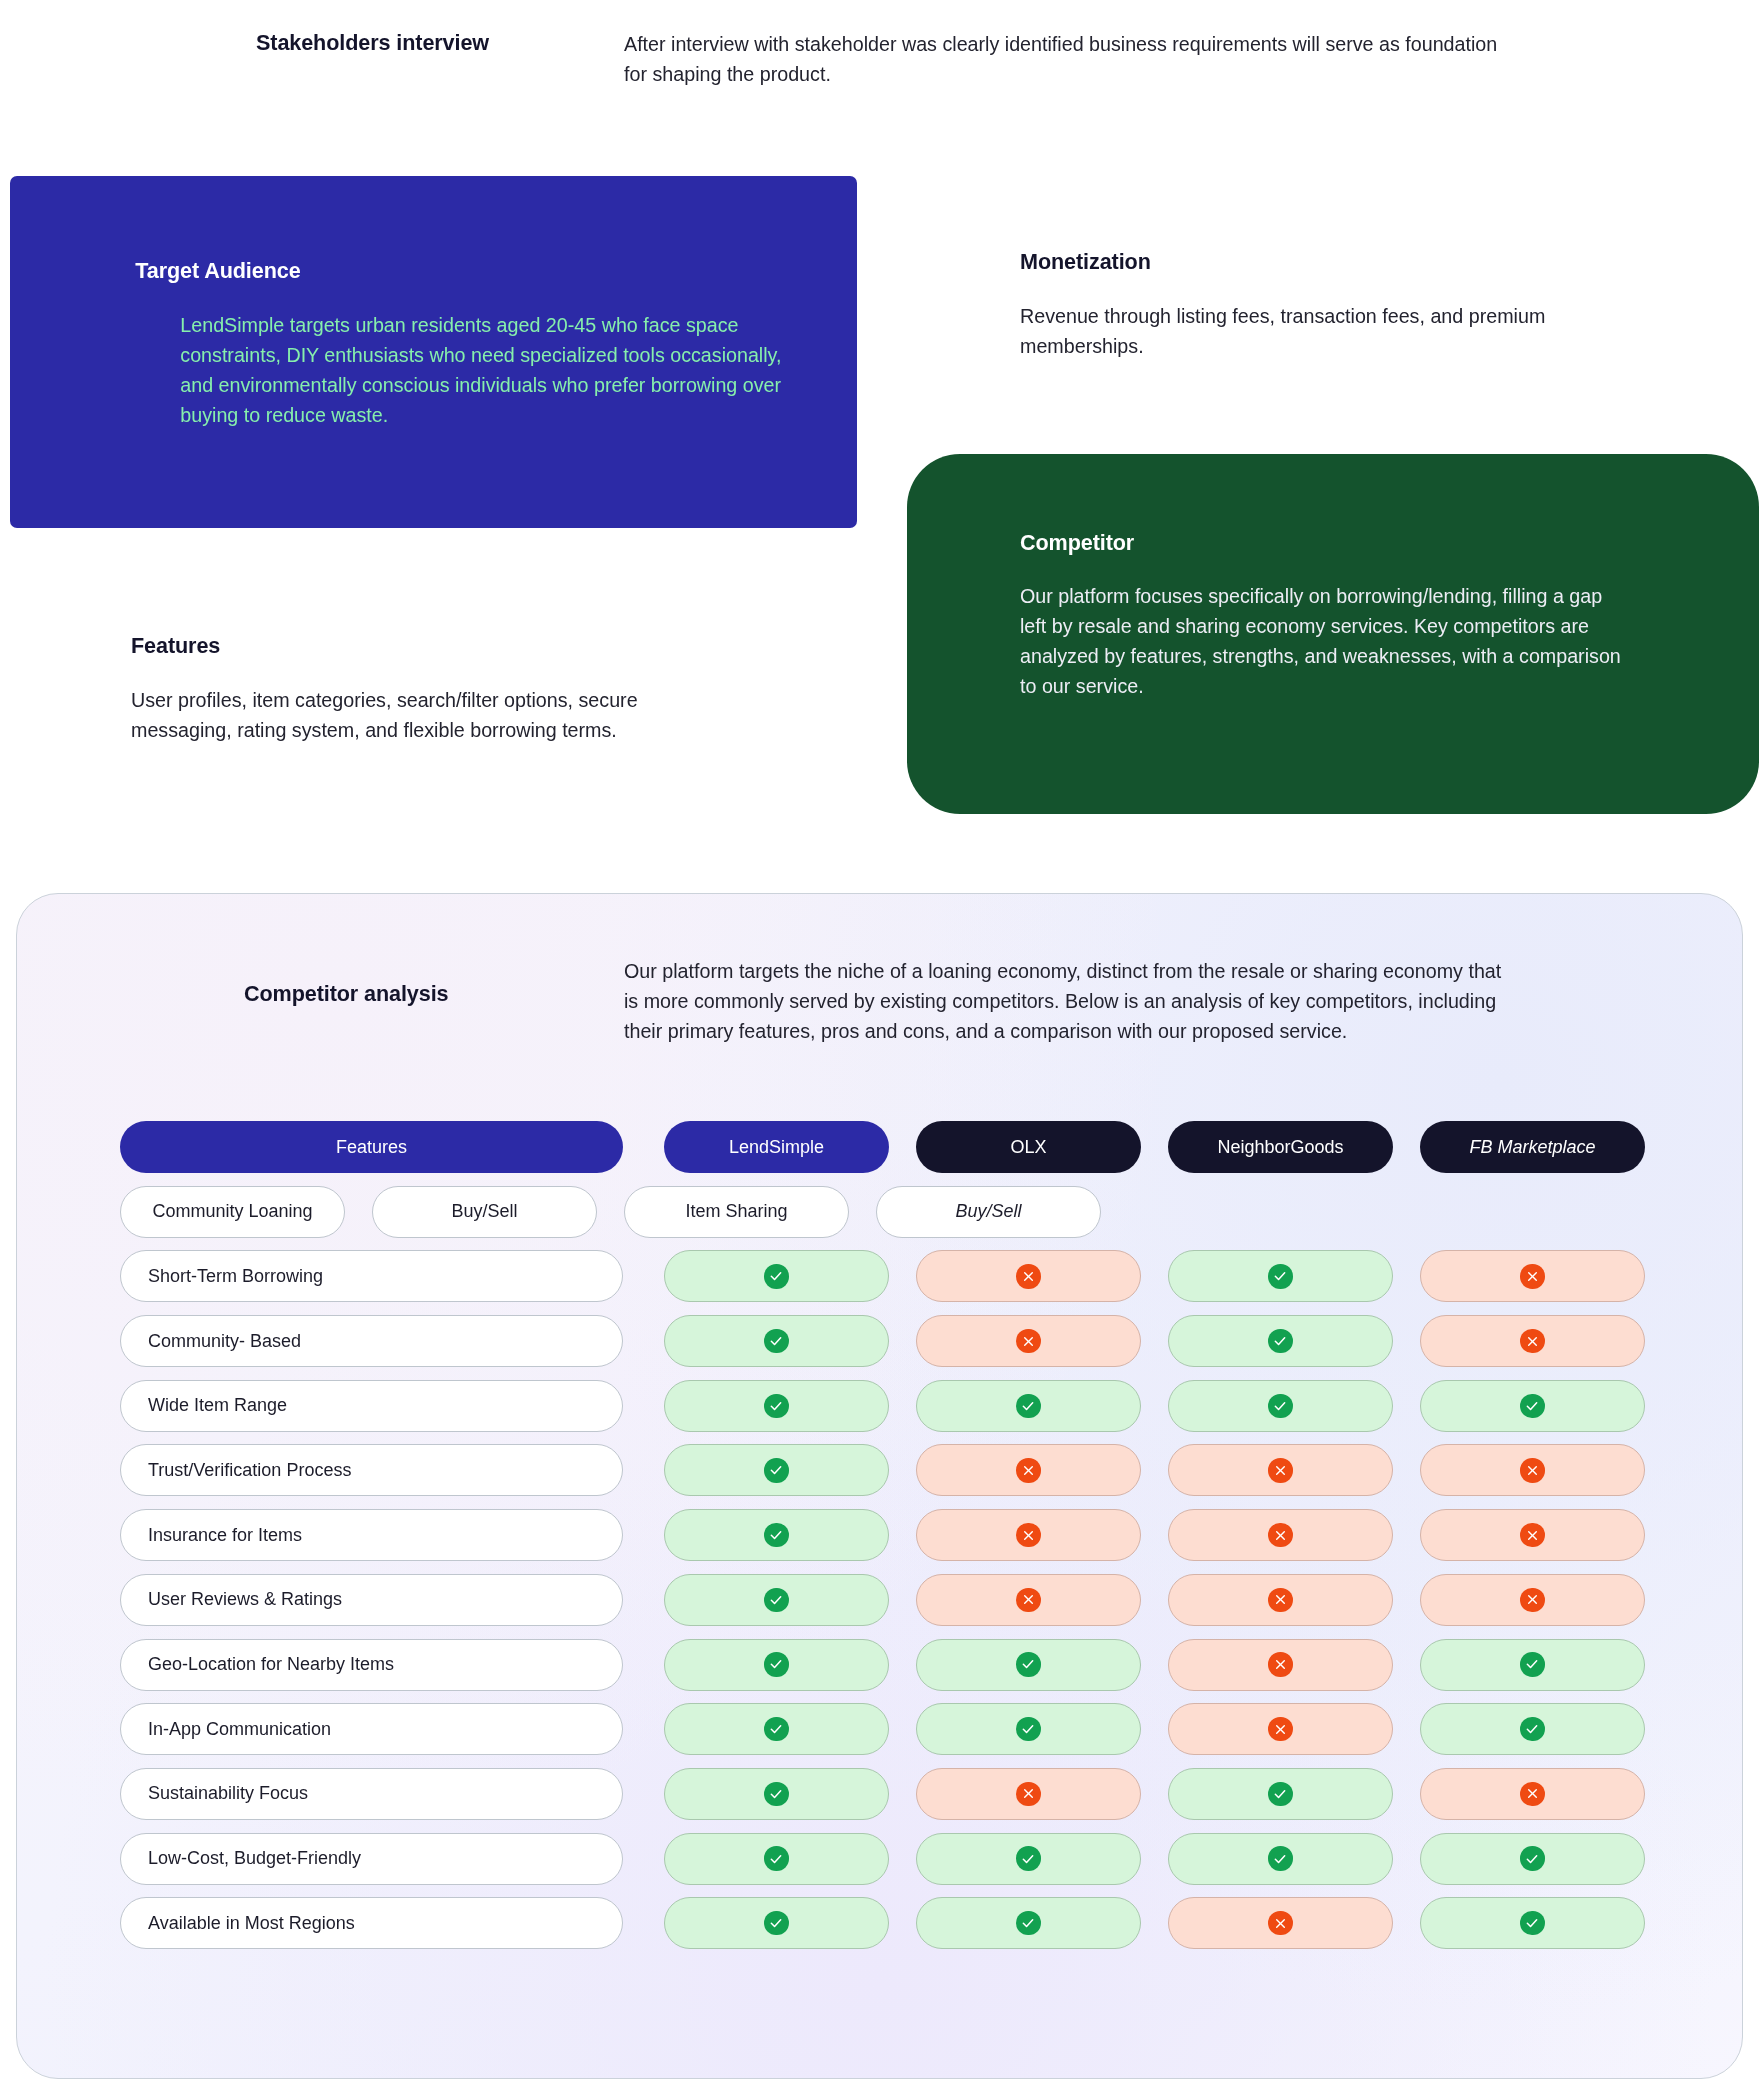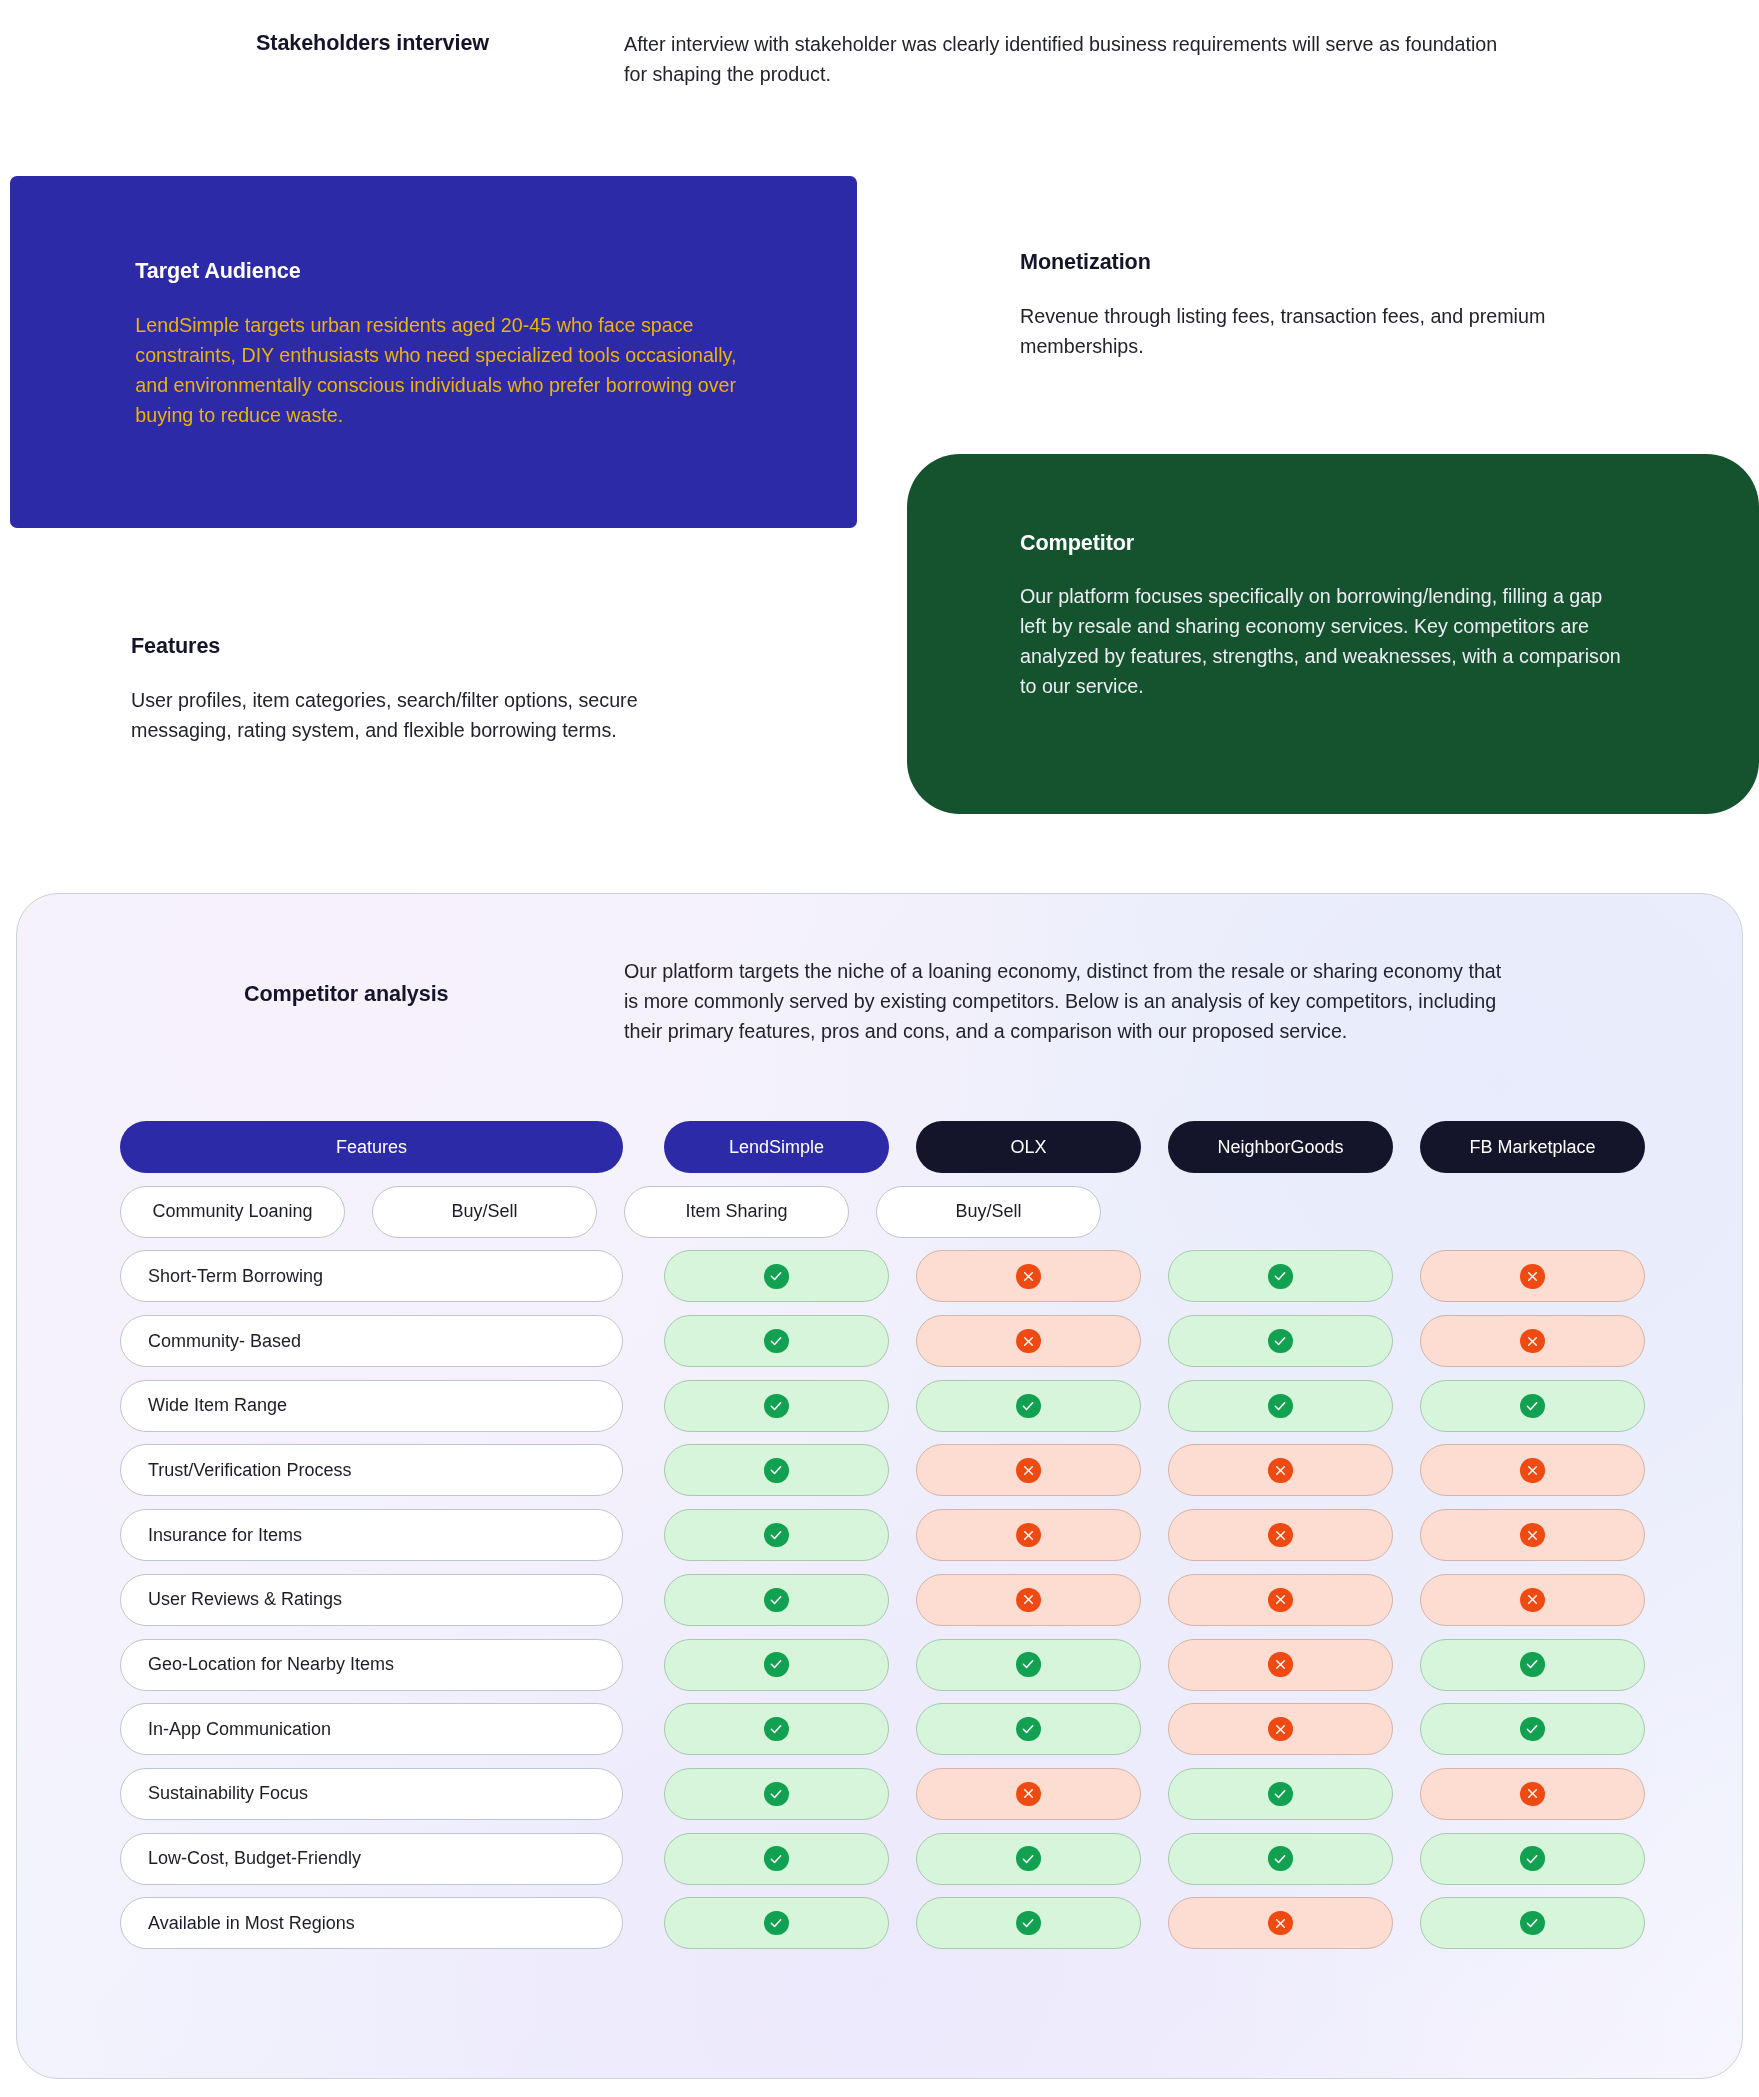--- a/index.html
+++ b/index.html
@@ -67,22 +67,23 @@
     font-size: 21.6px;
     font-weight: 700;
     color: #ffffff;
     letter-spacing: -0.1px;
   }
   #target-audience-card .card-body {
     margin-top: 27px;
     width: 619px;
     font-size: 19.7px;
     line-height: 1.52;
-    color: #eab308;
+    color: #86efac;
     font-weight: 400;
+    margin-left: 45px;
   }
 
   
   #monetization-block {
     position: absolute;
     left: 1020px;
     top: 249px;
     width: 619px;
   }
   #monetization-block .block-body {
@@ -177,21 +178,21 @@
   .cell {
     height: 52px;
     display: flex;
     align-items: center;
     border-radius: 27px;
   }
 
   
   .col-feature  { width: 503px; margin-right: 41px; }
   .col-brand    { width: 225px;  margin-right: 27px; }
-  .col-brand:last-child { margin-right: 0; }
+  .col-brand:last-child { margin-right: 0; font-style: italic; }
 
   
   .header-row .cell {
     justify-content: center;
     color: #ffffff;
     font-size: 18px;
     font-weight: 400;
   }
   .header-row .hdr-primary { background: #2C2AA6; }
   .header-row .hdr-dark    { background: #14142B; }

